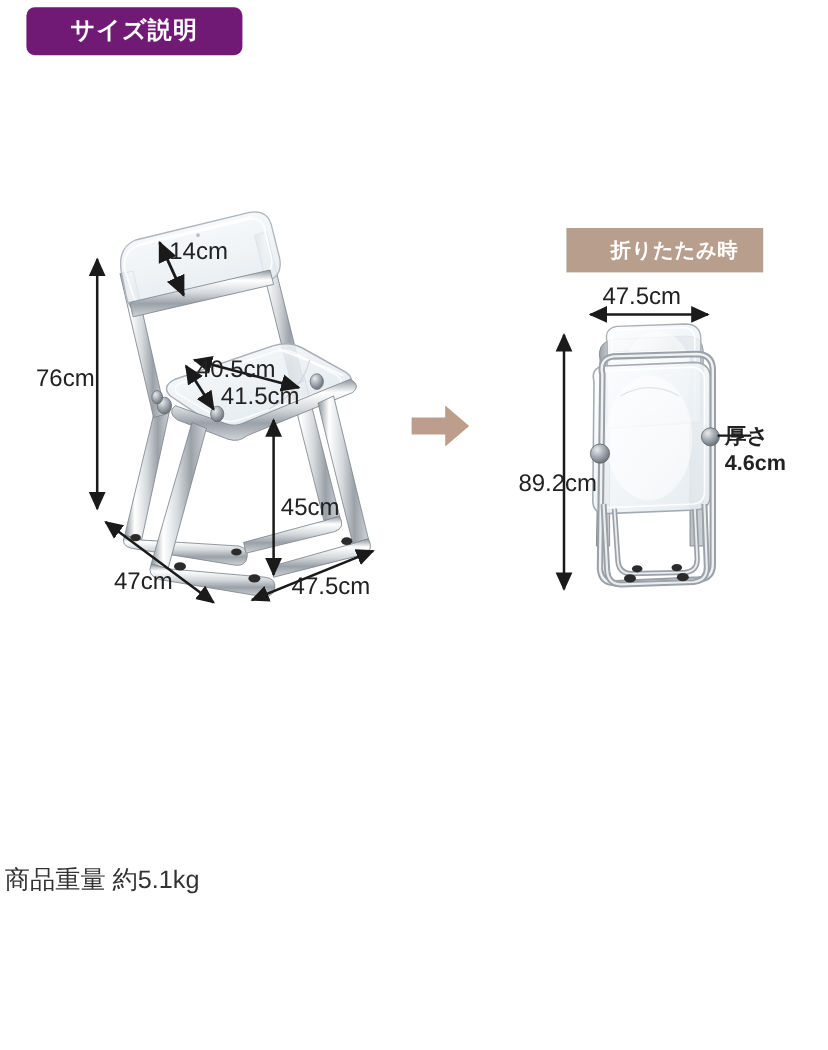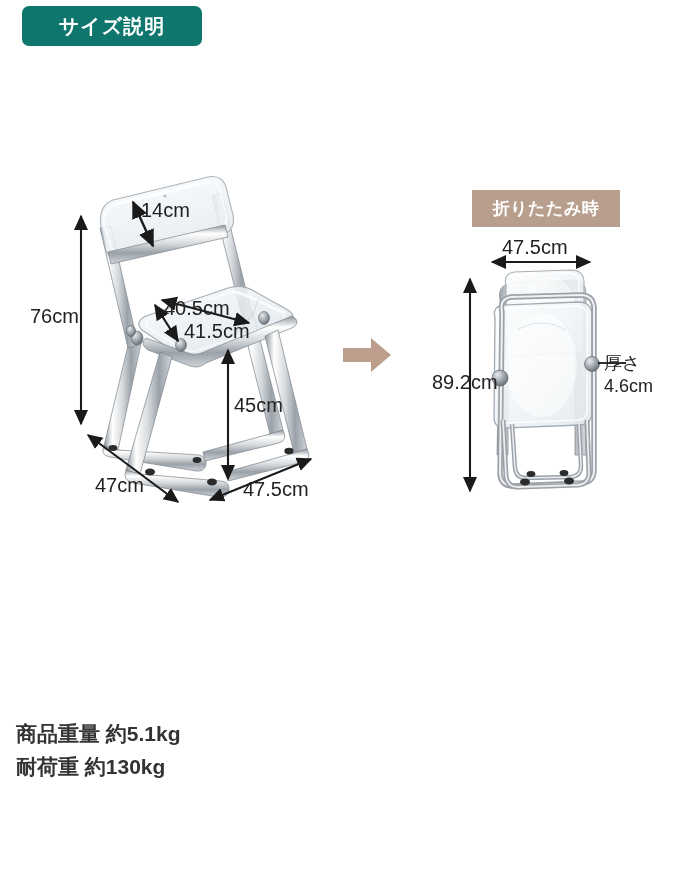--- a/index.html
+++ b/index.html
@@ -18,21 +18,21 @@
     -webkit-font-smoothing: antialiased;
   }
 
   
   .section-badge {
     position: absolute;
     left: 22px;
     top: 6px;
     width: 180px;
     height: 40px;
-    background: #0f766e;
+    background: #701a75;
     border-radius: 7px;
     display: flex;
     align-items: center;
     justify-content: center;
   }
   .section-badge span {
     color: #ffffff;
     font-size: 20px;
     font-weight: bold;
     letter-spacing: 1px;
@@ -43,20 +43,21 @@
   .folded-badge {
     position: absolute;
     left: 472px;
     top: 190px;
     width: 148px;
     height: 37px;
     background: #b79e8d;
     display: flex;
     align-items: center;
     justify-content: center;
+    padding-left: 16px;
   }
   .folded-badge span {
     color: #ffffff;
     font-size: 17px;
     font-weight: bold;
     letter-spacing: 0.5px;
     line-height: 1;
   }
 
   
@@ -86,40 +87,39 @@
     color: #222222;
     font-size: 20px;
     font-weight: normal;
     line-height: 1.15;
     white-space: nowrap;
   }
   .dim-76   { left: 30px;  top: 305px; }
   .dim-14   { left: 141px; top: 199px; }
   .dim-405  { left: 164px; top: 297px; }
   .dim-415  { left: 184px; top: 320px; }
-  .dim-45   { left: 234px; top: 394px; }
+  .dim-45   { left: 234px; top: 412px; }
   .dim-47   { left: 95px;  top: 474px; }
   .dim-475a { left: 243px; top: 478px; }
   .dim-475b { left: 502px; top: 236px; }
-  .dim-892  { left: 432px; top: 371px; }
+  .dim-892  { left: 432px; top: 392px; }
   .dim-thk  {
     left: 604px;
     top: 352px;
     font-size: 18px;
     line-height: 1.25;
   }
-  .dim-thk b { font-weight: normal; display: block; }
+  .dim-thk b { font-weight: bold; display: block; }
 
   
   .spec-list {
     position: absolute;
-    left: 16px;
+    left: 4px;
     top: 718px;
     width: 400px;
-    font-weight: bold;
   }
   .spec-line {
     font-size: 21px;
     color: #333333;
     line-height: 1.55;
     white-space: nowrap;
   }
 </style>
 </head>
 <body>
@@ -336,14 +336,13 @@
 <div class="dim dim-475b">47.5cm</div>
 <div class="dim dim-892">89.2cm</div>
 
 <div class="dim dim-thk">
   <b>厚さ</b>
   <b>4.6cm</b>
 </div>
 
 <div class="spec-list">
   <div class="spec-line">商品重量 約5.1kg</div>
-  <div class="spec-line">耐荷重 約130kg</div>
 </div>
 
 </body></html>

